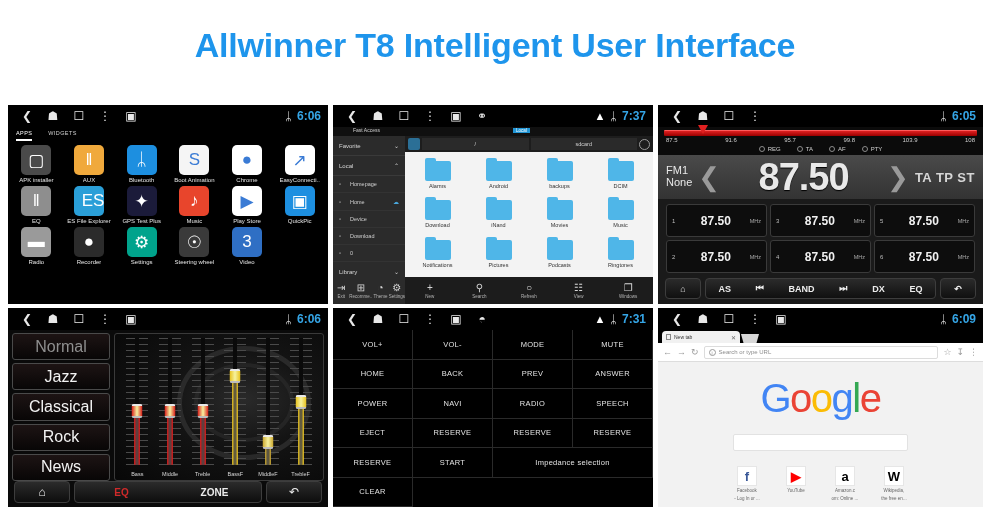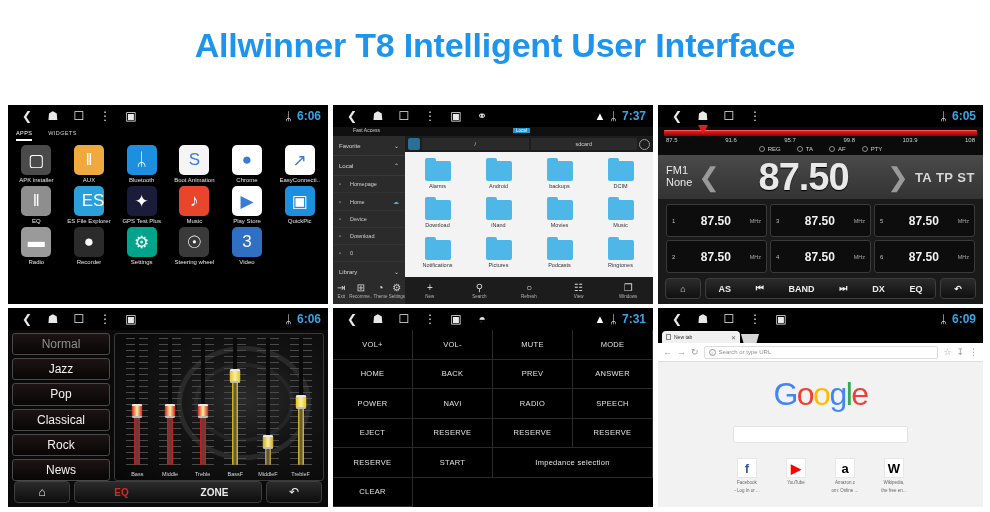--- a/index.html
+++ b/index.html
@@ -121,21 +121,21 @@
   .rd-center { flex: 1; display: flex; align-items: center; justify-content: space-around;
                background: linear-gradient(#2b2b2b,#101010); border: 1px solid #3d3d3d; border-radius: 4px; }
   .rd-center span { color: #ececec; font-size: 9px; font-weight: bold; }
 
   
   .eq { height: 100%; background: #0a0a0a; display: flex; flex-direction: column; }
   .eq-body { flex: 1; display: flex; padding: 3px 4px 0 4px; gap: 4px; min-height: 0; }
   .eq-presets { width: 98px; display: flex; flex-direction: column; gap: 3px; }
   .eq-p { flex: 1; border: 1px solid #4a4a4a; border-radius: 3px;
           background: linear-gradient(#1d1414,#080606); display: flex; align-items: center;
-          justify-content: center; color: #f2f2f2; font-size: 12px; }
+          justify-content: center; color: #f2f2f2; font-size: 16px; }
   .eq-p.off { color: #8f8f8f; }
   .eq-graph { flex: 1; border: 1px solid #3a3a3a; border-radius: 3px; position: relative;
               background: radial-gradient(ellipse at 62% 45%, #2a2a2a 0%, #141414 40%, #070707 100%);
               display: flex; align-items: flex-end; justify-content: space-around; padding: 0 6px 3px 6px; }
   .eq-graph:before { content: ""; position: absolute; inset: 8% 6% 14% 30%;
               border: 5px solid rgba(60,60,60,.55); border-radius: 50%; }
   .eq-graph:after { content: ""; position: absolute; inset: 20% 14% 26% 38%;
               border: 4px solid rgba(48,48,48,.5); border-radius: 50%; }
   .sl { position: relative; width: 26px; height: 100%; display: flex; flex-direction: column;
         align-items: center; justify-content: flex-end; z-index: 2; }
@@ -178,21 +178,21 @@
   .br-omni { height: 19px; background: #fff; border-bottom: 1px solid #ddd;
              display: flex; align-items: center; gap: 5px; padding: 0 5px; }
   .br-omni .nv { color: #9a9a9a; font-size: 9px; }
   .br-url { flex: 1; height: 13px; border: 1px solid #dcdcdc; border-radius: 2px; display: flex;
             align-items: center; gap: 3px; padding: 0 4px; }
   .br-url .inf { width: 7px; height: 7px; border: 1px solid #9a9a9a; border-radius: 50%;
                  color: #9a9a9a; font-size: 5px; text-align: center; line-height: 6px; }
   .br-url .ph { color: #8d8d8d; font-size: 6px; }
   .br-page { flex: 1; background: #f2f2f2; display: flex; flex-direction: column;
              align-items: center; padding-top: 16px; }
-  .goog { font-size: 32px; letter-spacing: -1.5px; font-weight: normal; line-height: 1; text-align: right; }
+  .goog { font-size: 40px; letter-spacing: -1.5px; font-weight: normal; line-height: 1; text-align: right; }
   .goog .b { color: #4285f4; } .goog .r { color: #ea4335; }
   .goog .y { color: #fbbc05; } .goog .g { color: #34a853; }
   .br-search { width: 175px; height: 17px; background: #fff; border: 1px solid #e2e2e2;
                border-radius: 2px; margin-top: 16px; }
   .br-shorts { display: flex; gap: 13px; margin-top: 15px; }
   .br-s { width: 36px; display: flex; flex-direction: column; align-items: center; }
   .br-s .ic { width: 20px; height: 20px; background: #fff; border: 1px solid #e6e6e6;
               display: flex; align-items: center; justify-content: center;
               font-size: 13px; font-weight: bold; }
   .br-s .t1 { color: #666; font-size: 4.5px; margin-top: 2px; text-align: center; line-height: 1.25; }
@@ -563,21 +563,20 @@
         <span class="navic">▣</span>
         <span class="right">
           <span class="bt">ᛦ</span>
           <span class="clock">6:06</span>
         </span>
       </div>
       <div class="eq-body">
         <div class="eq-presets" id="eq-presets">
             <div class="eq-p off">Normal</div>
             <div class="eq-p">Jazz</div>
-            <div class="eq-p">Pop</div>
             <div class="eq-p">Classical</div>
             <div class="eq-p">Rock</div>
             <div class="eq-p">News</div>
           </div>
         <div class="eq-graph" id="eq-sliders">
             <div class="sl">
               <div class="notch"></div>
               <div class="track"></div>
               <div class="fill" style="height: 38%; background: linear-gradient(90deg, rgb(216, 20, 20), rgba(255, 255, 255, 0.25), rgb(216, 20, 20));"></div>
               <div class="knob" style="bottom: calc(38% + 5px); background: linear-gradient(90deg, rgb(216, 20, 20), rgb(246, 242, 160), rgb(216, 20, 20));"></div>
@@ -642,22 +641,22 @@
         <span class="navic">◓</span>
         <span class="right">
           <span class="bt">▲</span>
           <span class="bt">ᛦ</span>
           <span class="clock">7:31</span>
         </span>
       </div>
       <div class="sw-grid" id="sw-grid">
           <div class="sw-c">VOL+</div>
           <div class="sw-c">VOL-</div>
+          <div class="sw-c">MODE</div>
           <div class="sw-c">MUTE</div>
-          <div class="sw-c">MODE</div>
           <div class="sw-c">HOME</div>
           <div class="sw-c">BACK</div>
           <div class="sw-c">PREV</div>
           <div class="sw-c">ANSWER</div>
           <div class="sw-c">POWER</div>
           <div class="sw-c">NAVI</div>
           <div class="sw-c">RADIO</div>
           <div class="sw-c">SPEECH</div>
           <div class="sw-c">EJECT</div>
           <div class="sw-c">RESERVE</div>

